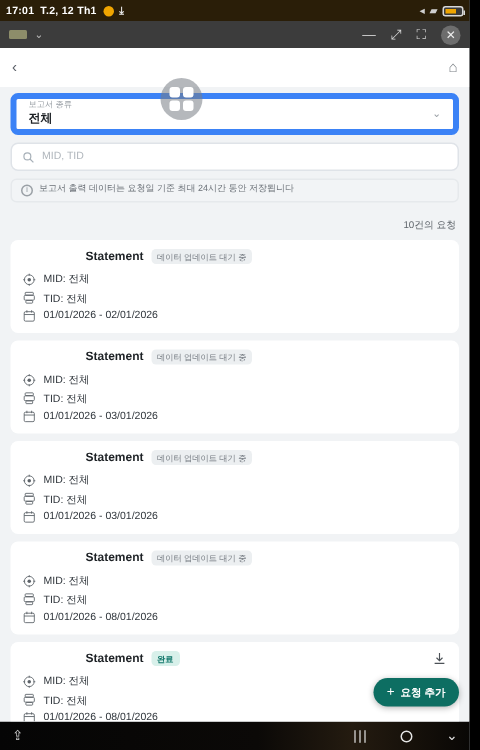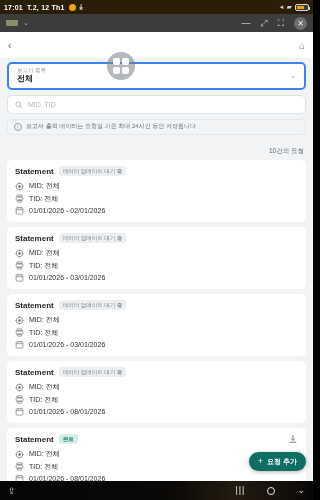--- a/index.html
+++ b/index.html
@@ -101,21 +101,21 @@
     display: grid; grid-template-columns: 7px 7px; grid-template-rows: 7px 7px;
     gap: 2px;
   }
   .grabber .gg i {
     display: block; background: #ffffff; border-radius: 2px;
   }
 
   
   .filters { padding: 4px 7px 0 7px; }
   .select-box {
-    background: #fff; border: 2px solid #3b82f6; border-radius: 5px;
+    background: #fff; border: 4px solid #3b82f6; border-radius: 5px;
     height: 28px; padding: 3px 8px;
     display: flex; align-items: center;
     position: relative;
   }
   .sel-texts { display: flex; flex-direction: column; justify-content: center; }
   .sel-label { font-size: 5.5px; color: #9aa0a6; line-height: 1.3; }
   .sel-value { font-size: 8px; color: #1d2125; font-weight: bold; line-height: 1.3; }
   .sel-chev { margin-left: auto; color: #9aa0a6; font-size: 7px; }
 
   .search-box {
@@ -151,21 +151,21 @@
   
   .list {
     flex: 1 1 auto; overflow: hidden;
     padding: 0 7px; position: relative;
   }
   .card {
     background: #ffffff; border-radius: 5px;
     margin-bottom: 5px; padding: 6px 8px 7px 8px;
     position: relative;
   }
-  .card-head { display: flex; align-items: center; gap: 5px; }
+  .card-head { display: flex; align-items: flex-start; gap: 5px; margin-left: 42px; }
   .card-title { font-size: 8px; font-weight: bold; color: #1d2125; }
   .badge {
     font-size: 5.5px; padding: 1.5px 4px; border-radius: 3px;
     white-space: nowrap;
   }
   .badge.pending { background: #eceff1; color: #757b82; }
   .badge.done { background: #d8f0ea; color: #0d7468; font-weight: bold; }
   .dl-ico {
     position: absolute; right: 8px; top: 6px;
     font-size: 9px; color: #4c5257;

